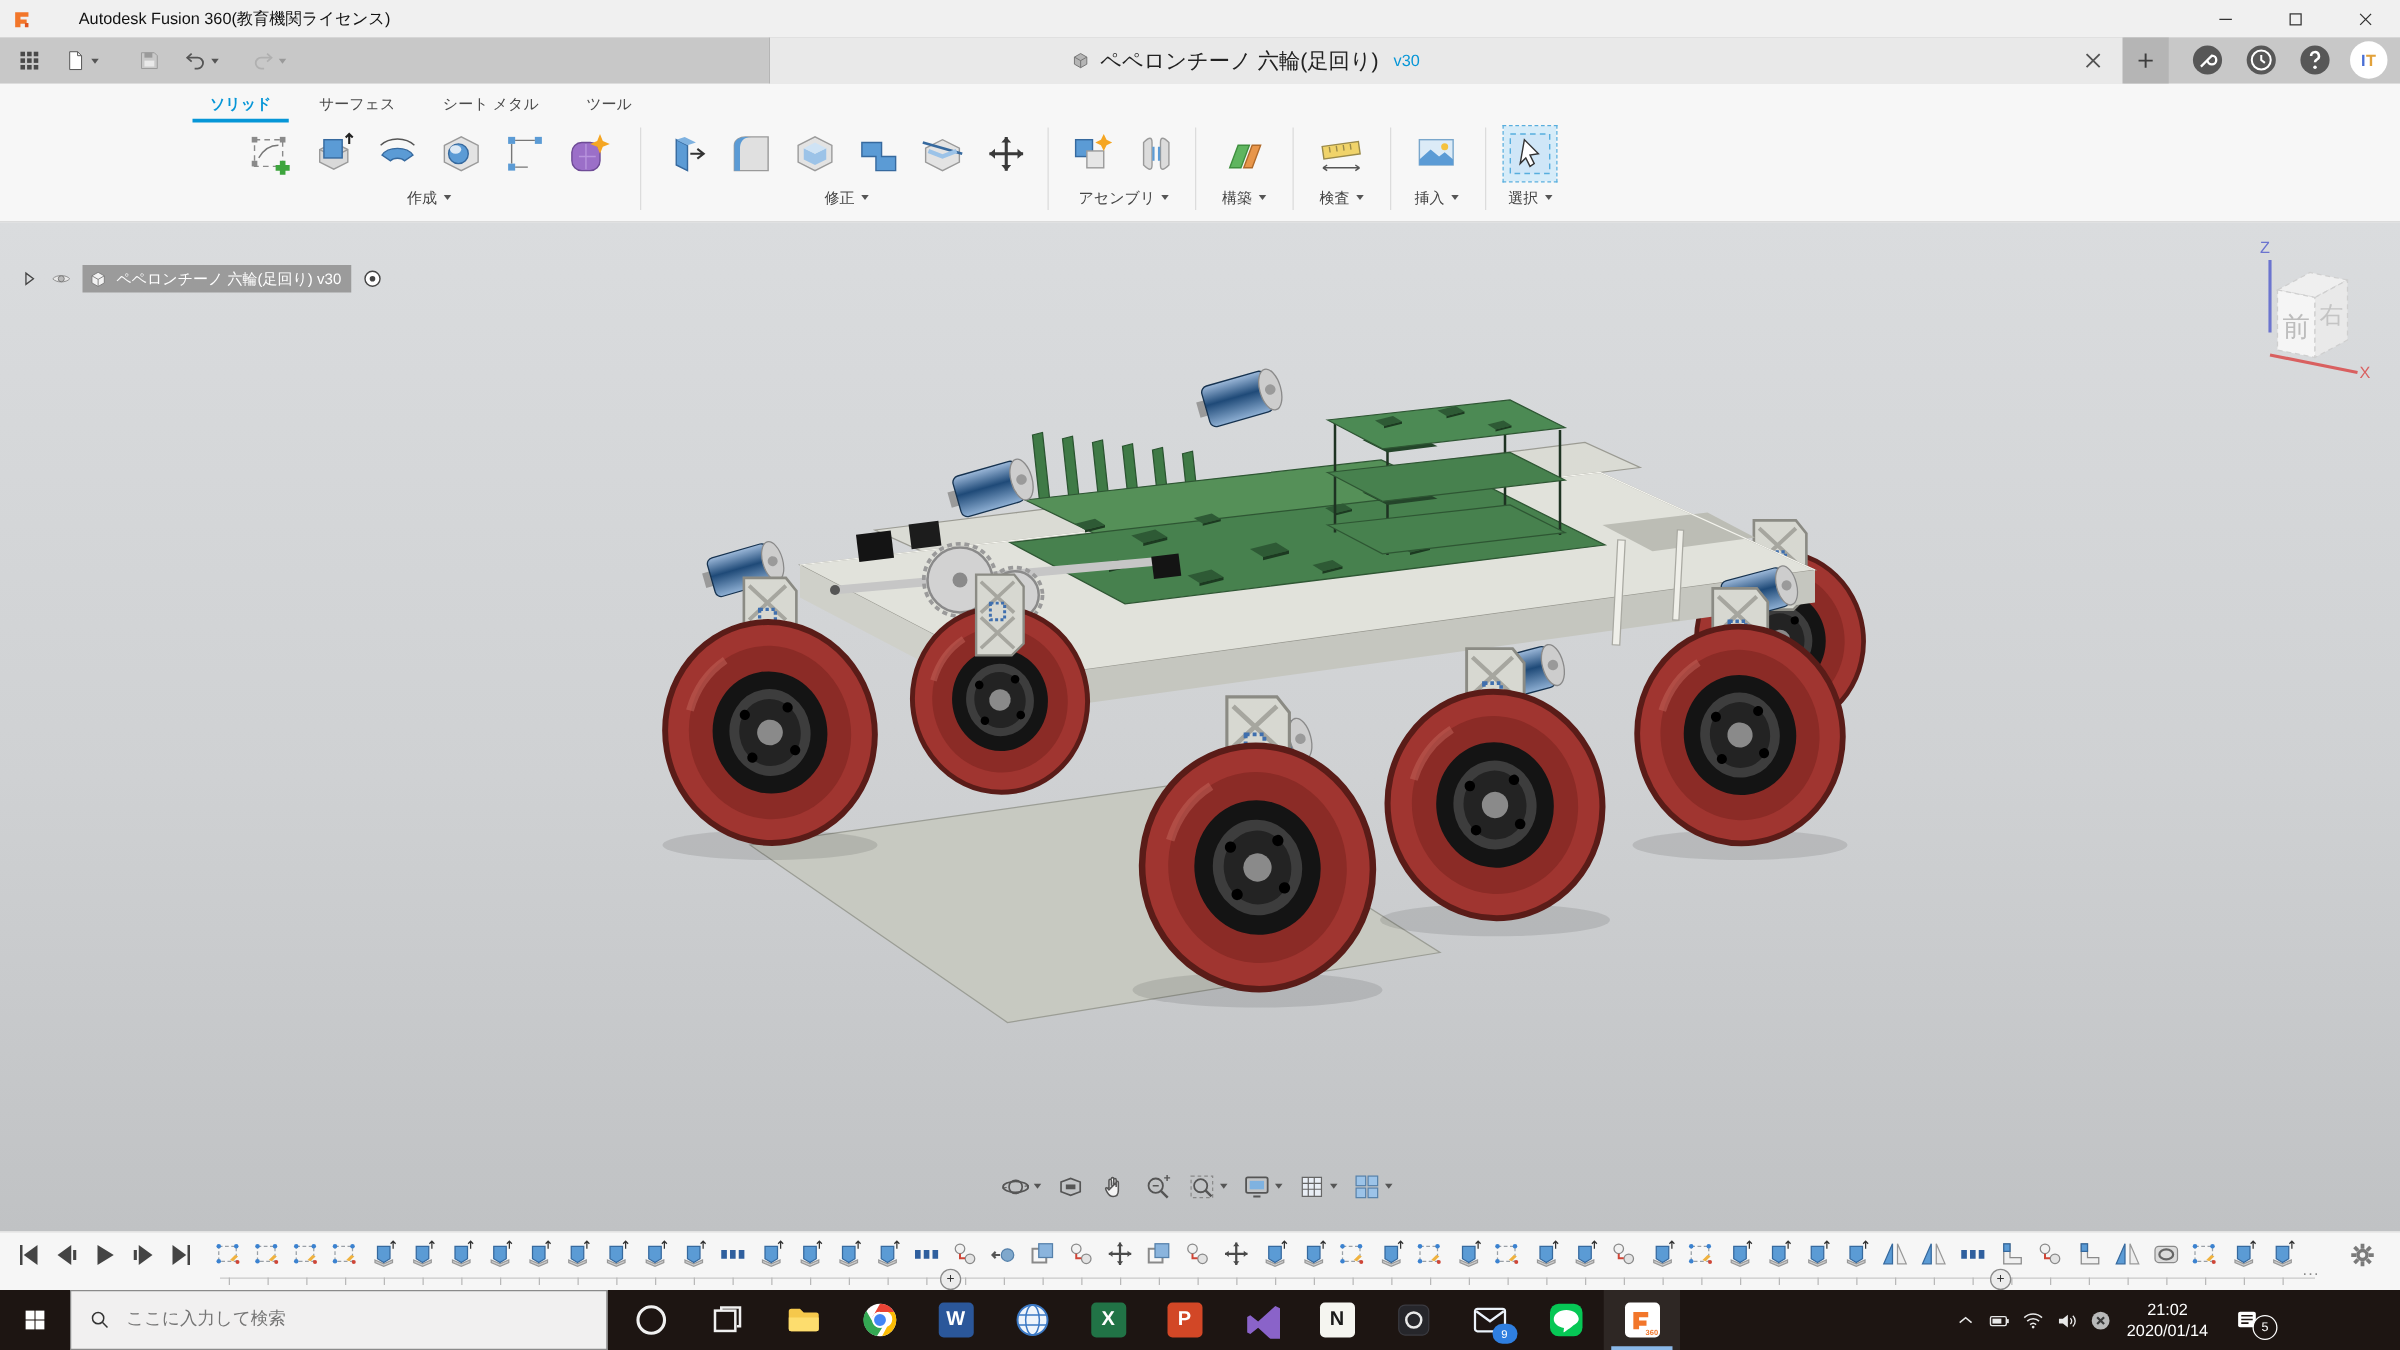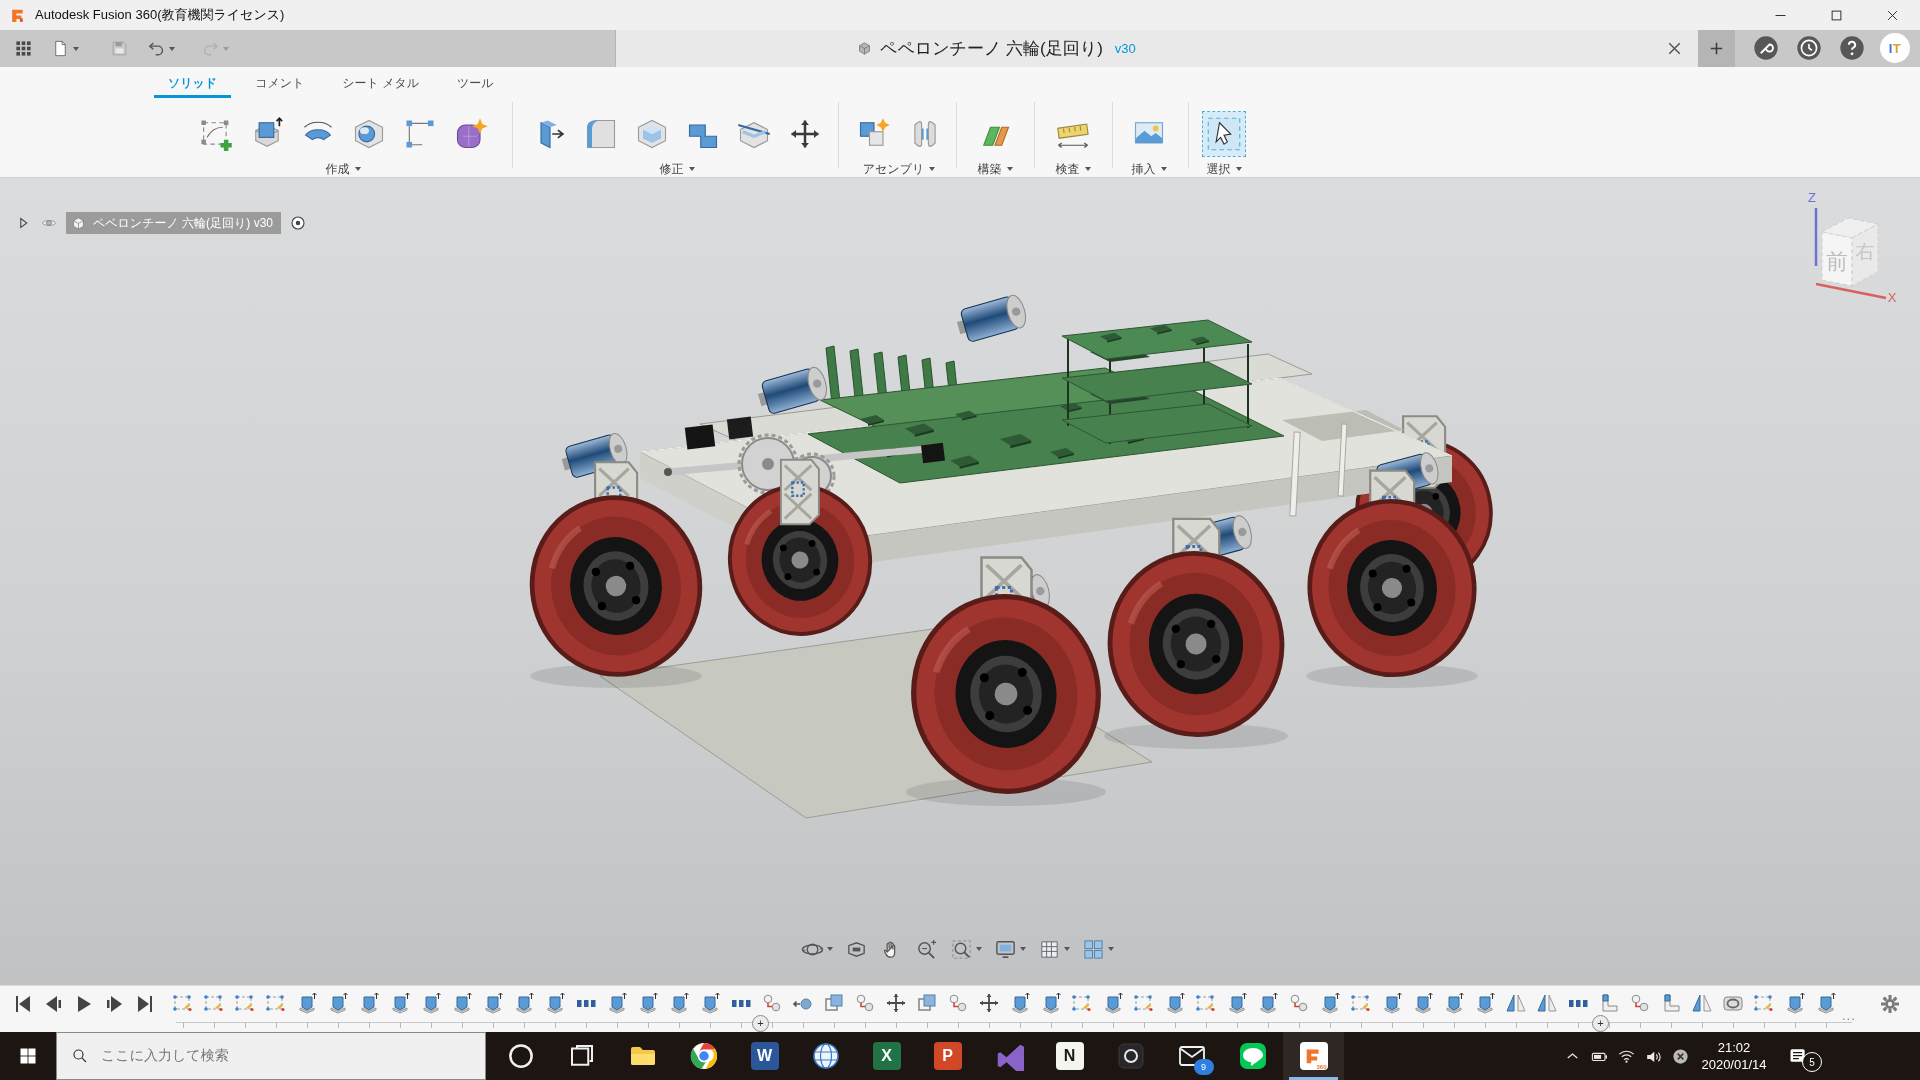--- a/index.html
+++ b/index.html
@@ -4,21 +4,21 @@
 <style>
   html,body{margin:0;padding:0;width:1920px;height:1080px;overflow:hidden;
     font-family:"Liberation Sans",sans-serif;-webkit-font-smoothing:antialiased;}
   .abs{position:absolute;}
   .i{display:inline-flex;align-items:center;justify-content:center;}
   .i svg{width:100%;height:100%;display:block;}
   
   #titlebar{left:0;top:0;width:1920px;height:30px;background:#f0f0f0;border-bottom:1px solid #d9d9d9;
     display:flex;align-items:center;}
   #titlebar .logo{width:17px;height:17px;margin:0 8px 0 10px;}
-  #titlebar .t{font-size:13px;color:#111;}
+  #titlebar .t{font-size:13px;color:#111;margin-left:28px;}
   .winbtn{width:56px;height:30px;display:flex;align-items:center;justify-content:center;}
   .winbtn .i{width:15px;height:15px;}
   
   #quickbar{left:0;top:30px;width:1920px;height:37px;background:#c8c8c8;}
   .qbtn{height:37px;display:flex;align-items:center;justify-content:center;}
   .qbtn .i{width:19px;height:19px;}
   .caret{width:0;height:0;border-left:4px solid transparent;border-right:4px solid transparent;
     border-top:4.5px solid #555;display:inline-block;}
   .caret.sm{border-left-width:3.5px;border-right-width:3.5px;border-top-width:4px;}
   .caret.dis{border-top-color:#9a9a9a;}
@@ -34,21 +34,21 @@
   #avatar{left:1880px;top:3px;width:30px;height:30px;border-radius:50%;background:#fff;
     display:flex;align-items:center;justify-content:center;font-size:13px;font-weight:bold;letter-spacing:0.5px;}
   
   #ribbon{left:0;top:67px;width:1920px;height:110px;background:#f7f7f7;border-bottom:1px solid #d2d2d2;}
   #workspace{left:15px;top:18px;width:134px;height:68px;background:#fdfdfd;border:1px solid #bdbdbd;
     border-radius:3px;display:flex;align-items:center;justify-content:center;gap:8px;font-size:13px;color:#333;}
   #rtabs{left:168px;top:5px;height:22px;display:flex;gap:38px;align-items:center;}
   .rtab{font-size:12px;color:#4a4a4a;position:relative;white-space:nowrap;}
   .rtab.active{color:#0696d7;font-weight:bold;}
   .rtab.active::after{content:"";position:absolute;left:-14px;right:-14px;bottom:-6px;height:3px;background:#0696d7;}
-  .rgroup{top:43px;height:76px;text-align:center;}
+  .rgroup{top:32px;height:76px;text-align:center;}
   .ricons{display:flex;gap:9px;align-items:center;height:48px;justify-content:center;}
   .ricon{width:42px;height:44px;display:flex;align-items:center;justify-content:center;}
   .ricon .i{width:36px;height:36px;}
   .ricon.sel{background:#d6ecf9;outline:1px dashed #57aede;}
   .rlabel{height:22px;display:flex;align-items:center;justify-content:center;gap:5px;font-size:12px;color:#444;}
   .rsep{top:100px;width:1px;height:66px;background:#dcdcdc;top:35px;}
   
   #canvas{left:0;top:178px;width:1920px;height:807px;background:linear-gradient(180deg,#dadcde 0%,#cfd1d3 55%,#c0c2c4 100%);}
   
   #browser-hd{left:6px;top:2px;width:536px;height:25px;background:rgba(238,238,238,0.95);
@@ -236,21 +236,21 @@
     </div>
   <div id="avatar" class="abs">
       <span style="color: rgb(74, 111, 212);">I</span>
       <span style="color: rgb(226, 162, 59);">T</span>
     </div>
 </div>
 
 <div id="ribbon" class="abs">
   <div id="rtabs" class="abs">
       <div class="rtab active" style="color: rgb(6, 150, 215);">ソリッド</div>
-      <div class="rtab">コメント</div>
+      <div class="rtab">サーフェス</div>
       <div class="rtab">シート メタル</div>
       <div class="rtab">ツール</div>
     </div>
   <div id="rgroups">
       <div class="rgroup abs" style="left: 176px; width: 334px;">
         <div class="ricons">
           <div class="ricon">
             <span class="i">
               <svg viewBox="0 0 32 32" xmlns="http://www.w3.org/2000/svg">
                 <rect x="5" y="6" width="20" height="19" fill="none" stroke="#8a8a8a" stroke-dasharray="4 3"></rect>

